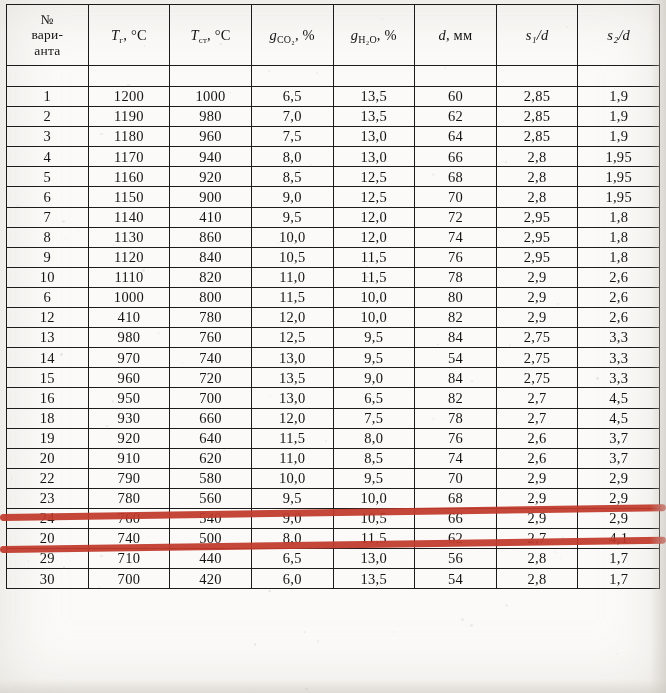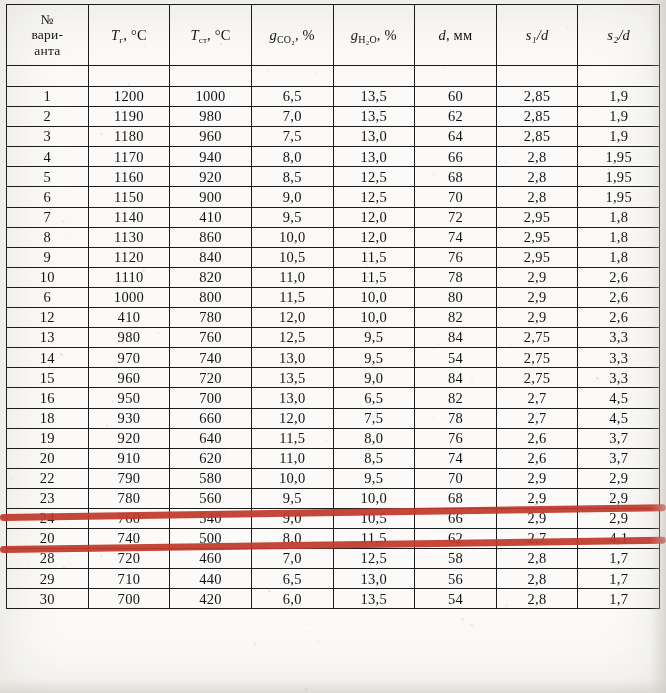--- a/index.html
+++ b/index.html
@@ -417,30 +417,20 @@
           </tr>
           <tr>
             <td class="col-n">20</td>
             <td class="col-tg">740</td>
             <td class="col-ts">500</td>
             <td class="col-co2">8,0</td>
             <td class="col-h2o">11,5</td>
             <td class="col-d">62</td>
             <td class="col-s1">2,7</td>
             <td class="col-s2">4,1</td>
-          </tr>
-          <tr>
-            <td class="col-n">28</td>
-            <td class="col-tg">720</td>
-            <td class="col-ts">460</td>
-            <td class="col-co2">7,0</td>
-            <td class="col-h2o">12,5</td>
-            <td class="col-d">58</td>
-            <td class="col-s1">2,8</td>
-            <td class="col-s2">1,7</td>
           </tr>
           <tr>
             <td class="col-n">29</td>
             <td class="col-tg">710</td>
             <td class="col-ts">440</td>
             <td class="col-co2">6,5</td>
             <td class="col-h2o">13,0</td>
             <td class="col-d">56</td>
             <td class="col-s1">2,8</td>
             <td class="col-s2">1,7</td>

